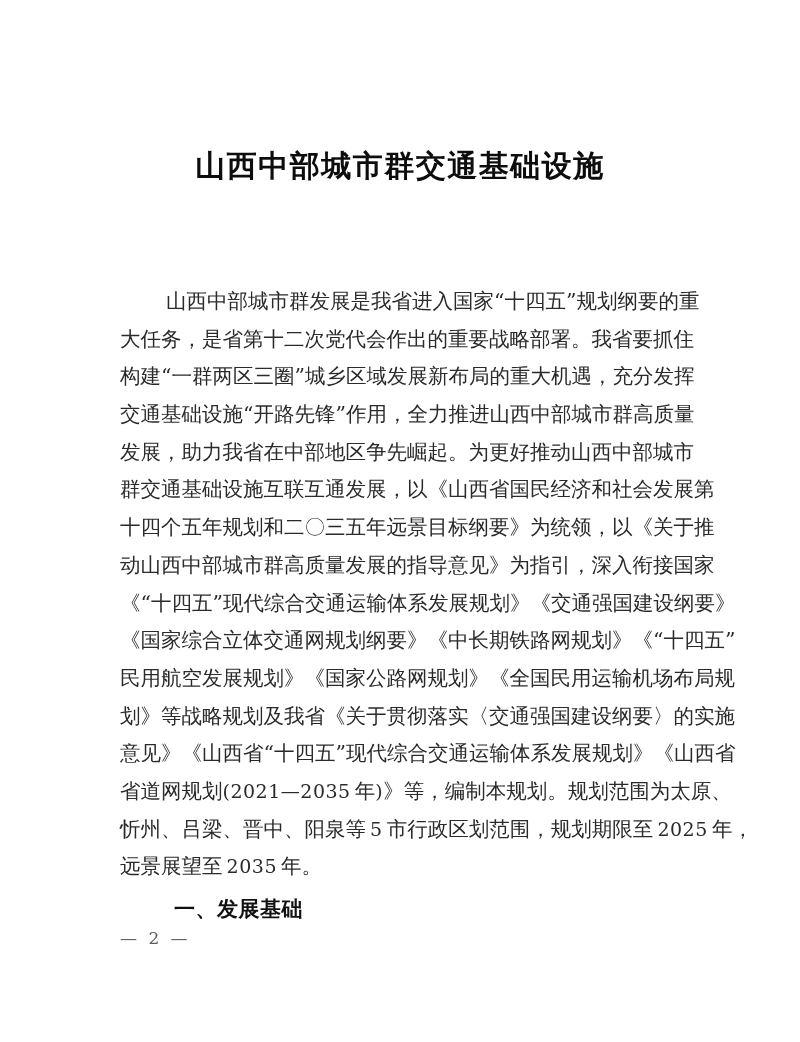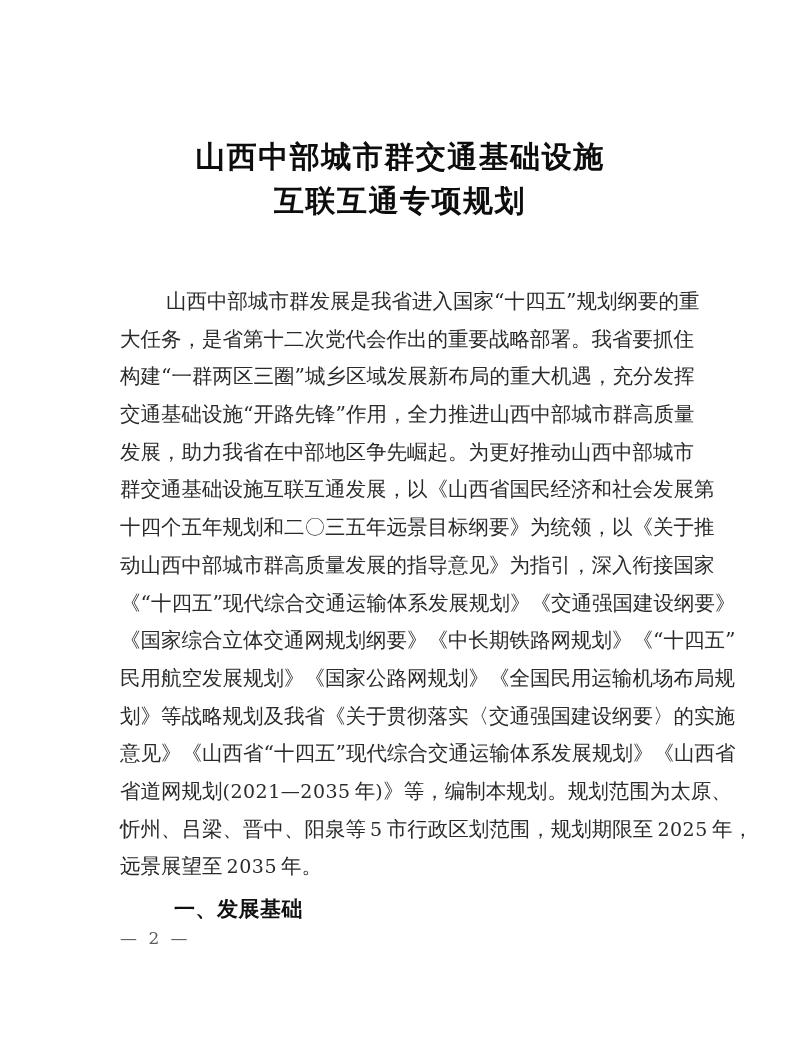--- a/index.html
+++ b/index.html
@@ -21,21 +21,21 @@
     position: absolute;
     inset: 0;
     width: 800px;
     height: 1042px;
   }
 
   
   .doc-title {
     position: absolute;
     left: 0;
-    top: 135px;
+    top: 144px;
     width: 800px;
     text-align: center;
   }
   .doc-title .tline {
     display: block;
     font-family: "DejaVu Serif", "Liberation Serif", serif;
     font-weight: 700;
     font-size: 30px;
     line-height: 44px;
     letter-spacing: 1.5px;
@@ -117,21 +117,20 @@
     letter-spacing: 3px;
   }
 </style>
 </head>
 <body>
 
 <div class="page">
 
   <div class="doc-title">
     <span class="tline">山西中部城市群交通基础设施</span>
-    <span class="tline">互联互通专项规划</span>
   </div>
 
   <div class="body-block" id="body-block">
       <div class="bline indent">
         <div class="spread">
           <span>山</span>
           <span>西</span>
           <span>中</span>
           <span>部</span>
           <span>城</span>

